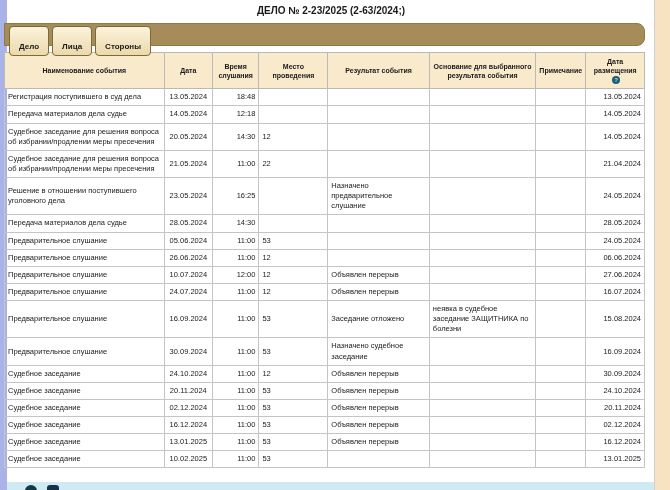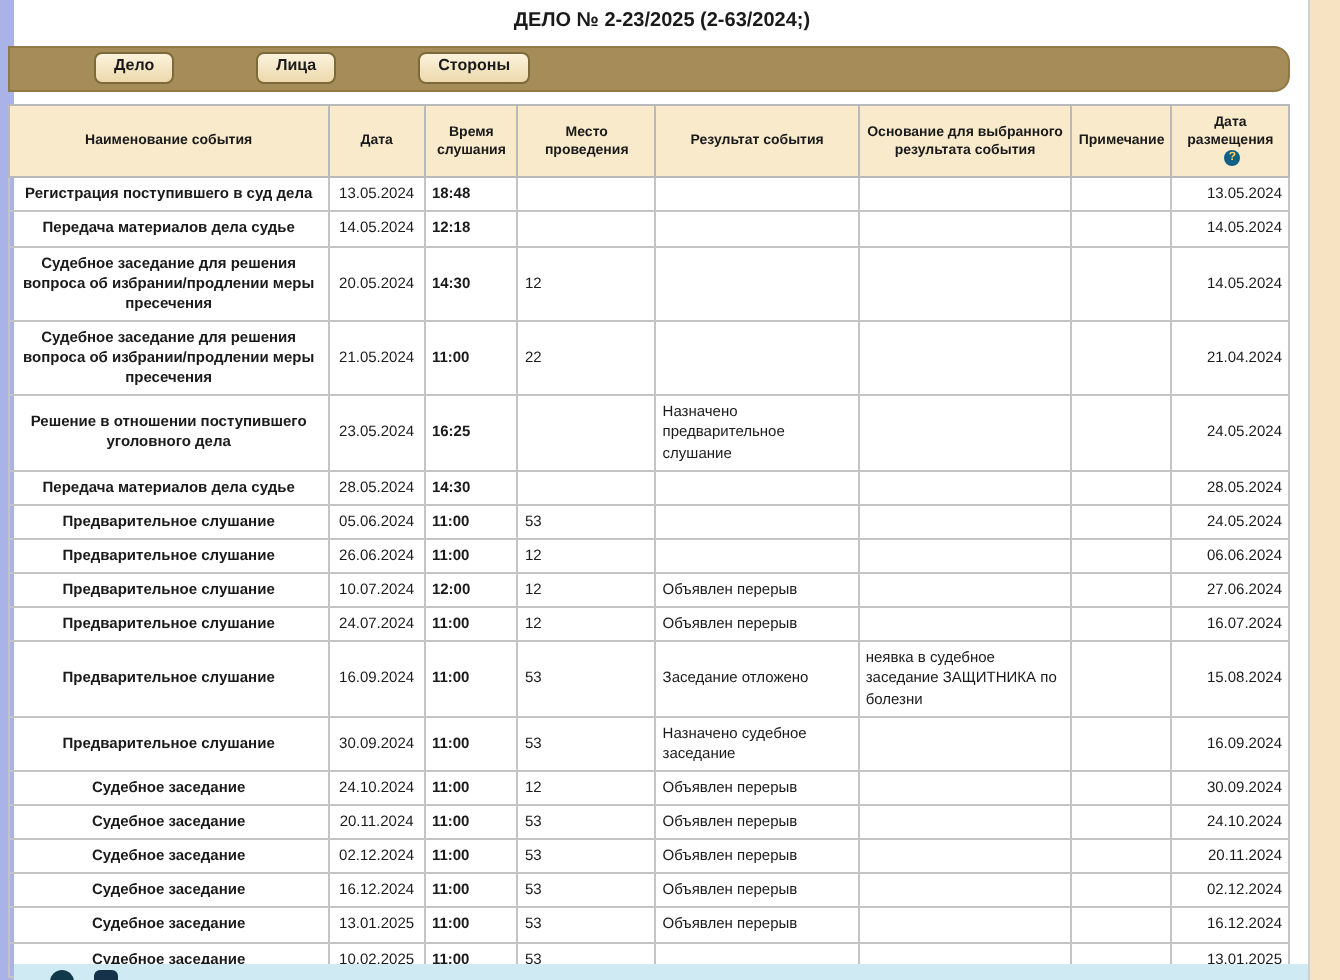--- a/index.html
+++ b/index.html
@@ -30,26 +30,26 @@
     position:relative;width:641px;height:23px;
     background:var(--tabbar,#a58c58);
     border:1px solid #8f7a45;
     border-radius:0 8px 8px 0;
     box-sizing:border-box;
   }
   .tabs{
     position:absolute;left:4px;top:2px;display:flex;gap:3px;
   }
   .tab{
-    padding:2px 9px 4px 9px;
+    padding:16px 9px 4px 9px;
     background:linear-gradient(#fcf3dd,#ecd9ab);
     border:1px solid #7c6a3a;
     border-radius:4px;
     font-size:8px;font-weight:bold;color:#1a1a1a;
-    cursor:pointer;white-space:nowrap;line-height:1;margin-left:38px;
+    cursor:pointer;white-space:nowrap;line-height:1;
   }
   .tab.active{
     background:#ffffff;
   }
   table.events{
     margin-top:6px;width:641px;
     border-collapse:collapse;
     font-size:7.5px;
     table-layout:fixed;
   }
@@ -60,23 +60,23 @@
     padding:4px 2px;text-align:center;
     line-height:1.3;
   }
   table.events td{
     border:1px solid #c4c4c4;
     padding:3px 3px;
     vertical-align:middle;
     line-height:1.35;
     word-wrap:break-word;
   }
-  .col-name{width:25.6%;text-align:center;padding-left:5px;font-weight:bold;}
+  .col-name{width:25.6%;text-align:left;padding-left:5px;}
   .col-date{width:7.2%;text-align:center;}
-  .col-time{width:6.9%;text-align:left;font-weight:bold;}
+  .col-time{width:6.9%;text-align:right;}
   .col-place{width:10.6%;text-align:left;}
   .col-result{width:16%;text-align:left;}
   .col-basis{width:16.8%;text-align:left;margin-left:26px;}
   .col-note{width:7.5%;text-align:center;}
   .col-posted{width:8.9%;text-align:right;padding-right:4px;}
   .info-icon{
     display:inline-block;width:8px;height:8px;border-radius:50%;
     background:var(--info-icon,#0f5f86);
     color:#ffcf5a;font-size:6px;font-weight:bold;
     text-align:center;line-height:8px;

